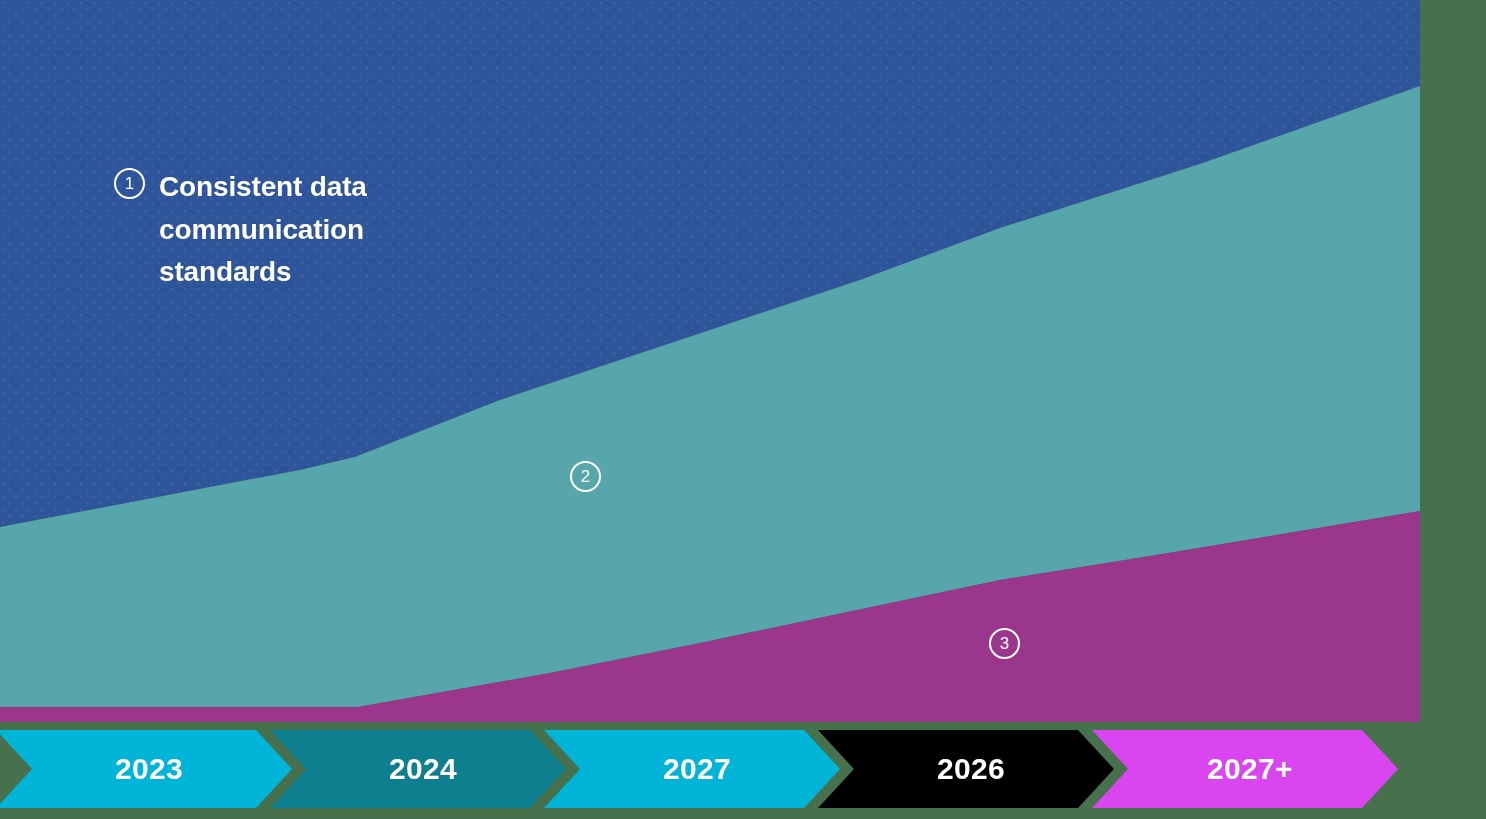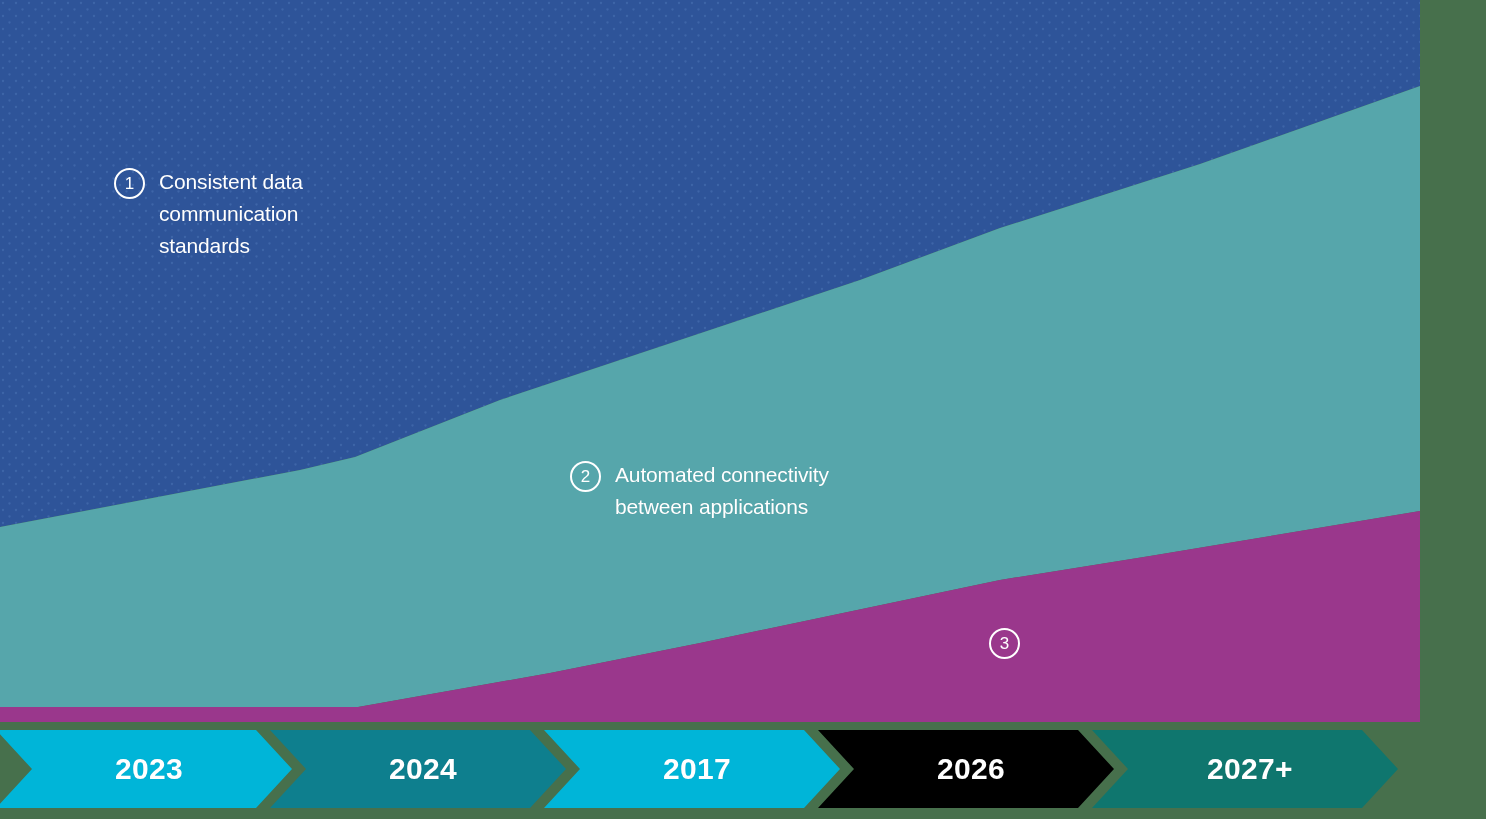--- a/index.html
+++ b/index.html
@@ -56,22 +56,22 @@
     display: flex;
     align-items: center;
     justify-content: center;
     font-size: 17px;
     font-weight: 400;
     line-height: 1;
     box-sizing: border-box;
     margin-top: 2px;
   }
   .callout-text {
-    font-size: 21px;
-    font-weight: normal;
+    font-size: 28px;
+    font-weight: bold;
     line-height: 1.52;
     letter-spacing: -0.15px;
     white-space: pre-line;
     text-shadow: 0 0 1px rgba(0,0,0,0.10);
   }
 
   #callout-1 { left: 114px; top: 166px; }
   #callout-2 { left: 570px; top: 459px; }
   #callout-3 { left: 989px; top: 626px; }
 
@@ -141,40 +141,38 @@
 
     <div class="callout" id="callout-1">
       <span class="callout-badge">1</span>
       <span class="callout-text">Consistent data
 communication
 standards</span>
     </div>
 
     <div class="callout" id="callout-2">
       <span class="callout-badge">2</span>
-      <span class="callout-text">Automated connectivity
-between applications</span>
     </div>
 
     <div class="callout" id="callout-3">
       <span class="callout-badge">3</span>
     </div>
   </div>
 
   <div class="timeline">
     <div class="chevron chev-0" style="background: rgb(0, 181, 216); filter: drop-shadow(rgb(255, 255, 255) 0px 0px 0px);">
       <span class="chevron-inner">2023</span>
     </div>
     <div class="chevron chev-1" style="background: rgb(14, 127, 142); filter: drop-shadow(rgb(255, 255, 255) 0px 0px 0px);">
       <span class="chevron-inner">2024</span>
     </div>
     <div class="chevron chev-2" style="background: rgb(0, 181, 216); filter: drop-shadow(rgb(255, 255, 255) 0px 0px 0px);">
-      <span class="chevron-inner">2017</span>
+      <span class="chevron-inner">2027</span>
     </div>
     <div class="chevron chev-3" style="background: #000000; filter: drop-shadow(rgb(255, 255, 255) 0px 0px 0px);">
       <span class="chevron-inner">2026</span>
     </div>
-    <div class="chevron chev-4" style="background: #0f766e; filter: drop-shadow(rgb(255, 255, 255) 0px 0px 0px);">
+    <div class="chevron chev-4" style="background: #d946ef; filter: drop-shadow(rgb(255, 255, 255) 0px 0px 0px);">
       <span class="chevron-inner">2027+</span>
     </div>
   </div>
 
 </div>
 
 </body></html>

